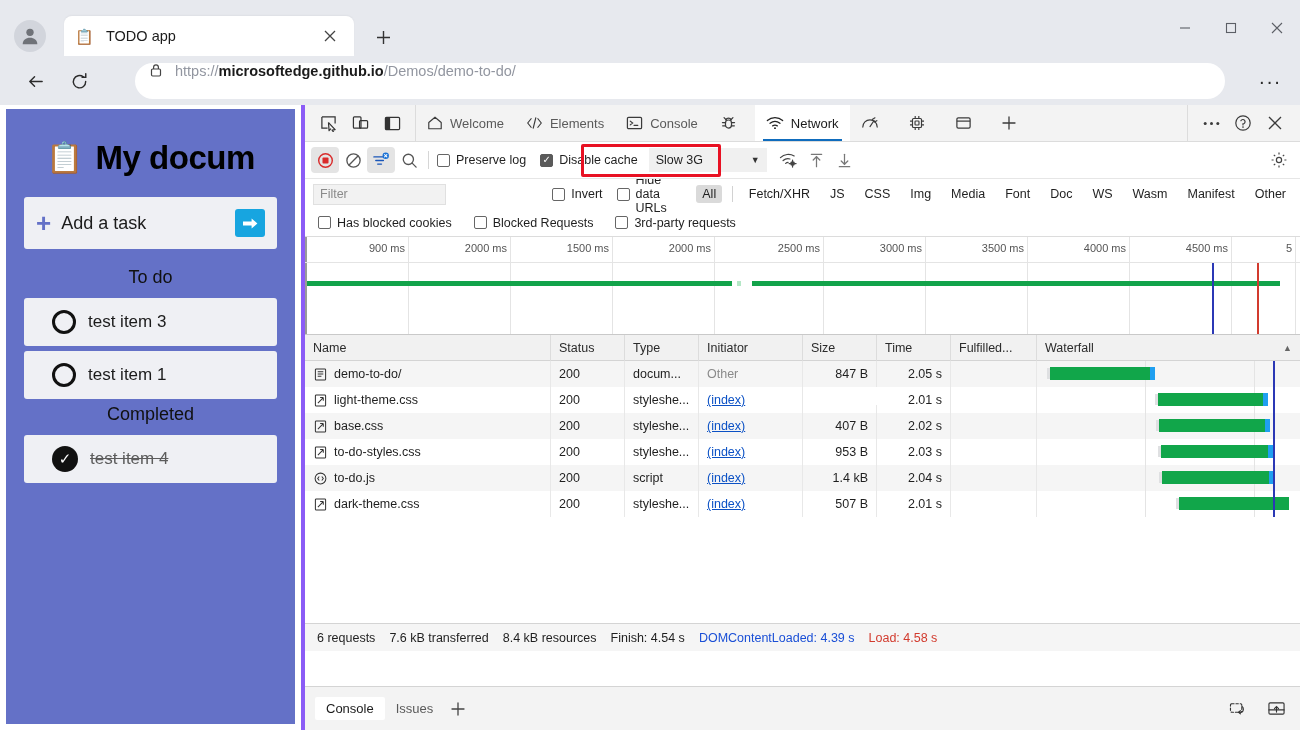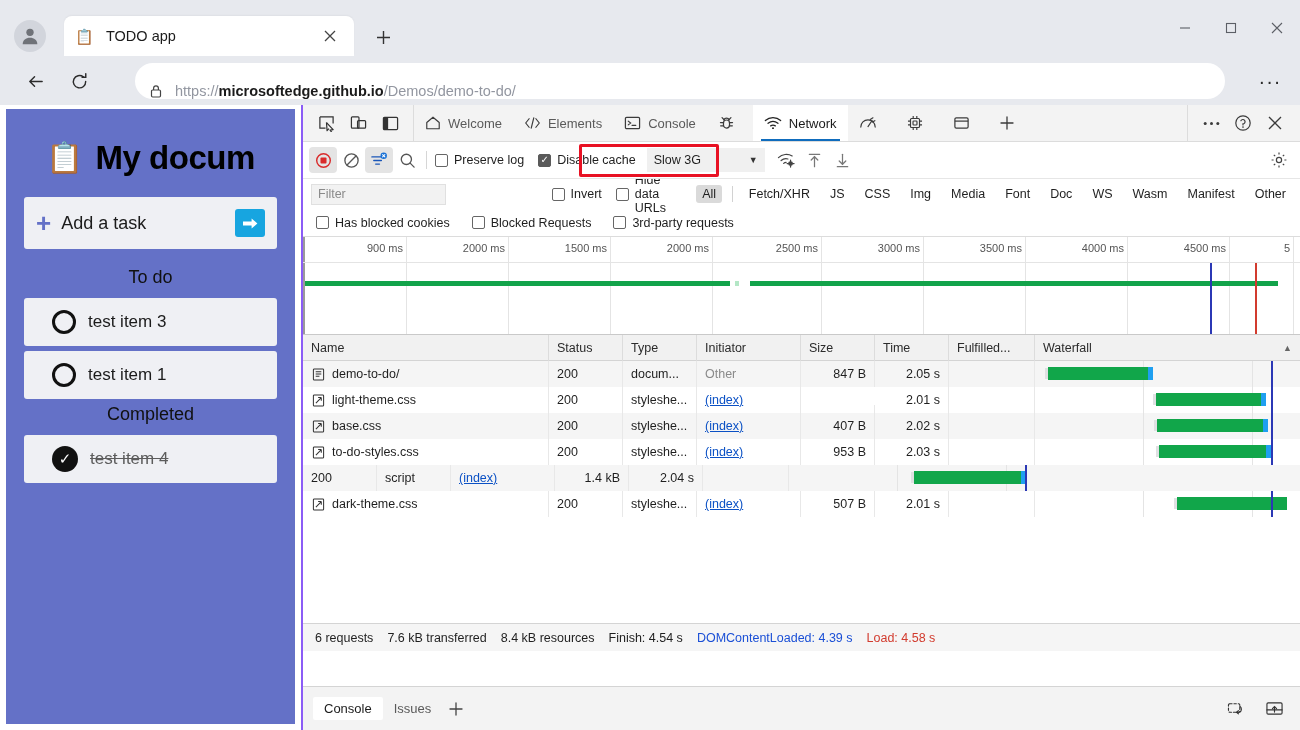--- a/index.html
+++ b/index.html
@@ -82,21 +82,21 @@
     width: 34px; height: 34px; margin-left: 10px;
     display: flex; align-items: center; justify-content: center;
     color: #2b2b2b; border-radius: 6px;
   }
   .nav-icon-btn.first { margin-left: 18px; }
   .omnibox {
     position: absolute; left: 135px; top: 5px;
     width: 1090px; height: 36px;
     background: #ffffff;
     border-radius: 18px;
-    display: flex; align-items: flex-end;
+    display: flex; align-items: flex-start;
     padding: 0 14px;
   }
   .omnibox .lock { margin-right: 12px; color: #444; display: flex; }
   .url-text { font-size: 14.5px; color: #9296a0; white-space: nowrap; }
   .url-text b { color: #1b1b1b; font-weight: 600; }
   .dots-btn {
     position: absolute; right: 14px; top: 7px;
     width: 32px; height: 32px;
     display: flex; align-items: center; justify-content: center;
     color: #2b2b2b; font-size: 20px; letter-spacing: 1px;
@@ -168,21 +168,21 @@
     color: #fff; font-size: 15px;
   }
   .todo-text { font-size: 17px; color: #1b1b1b; }
   .todo-text.done { text-decoration: line-through; color: #5c5c5c; }
 
   
   .devtools {
     position: absolute; left: 301px; top: 105px;
     width: 999px; height: 625px;
     background: #ffffff;
-    border-left: 2px solid #8b5cf6;
+    border-left: 4px solid #8b5cf6;
     font-size: 12px; color: #1f1f1f;
   }
 
   .dt-tabbar {
     height: 37px; display: flex; align-items: stretch;
     border-bottom: 1px solid #dcdcdc;
     background: #f3f3f3;
   }
   .dt-tool-icons {
     display: flex; align-items: center;
@@ -957,20 +957,29 @@
           <div class="wf-grid" style="left:108px;"></div>
             <div class="wf-grid" style="left:217px;"></div>
           <div class="wf-lead" style="left:121px;"></div>
           <div class="wf-bar" style="left:124px; width:107px;"></div>
           <div class="wf-tail" style="left:231px;"></div>
           <div class="wf-blue-line" style="left:236px;"></div>
         </div>
       </div>
 
       <div class="tr odd">
+        <div class="td name-cell" style="width:246px;">
+          <span class="fileicon">
+            <svg width="13" height="13" viewBox="0 0 14 14" stroke="#333" stroke-width="1.1" fill="none">
+              <circle cx="7" cy="7" r="5.8"></circle>
+                <path d="M5.6 4.9 L4 7 L5.6 9.1 M8.4 4.9 L10 7 L8.4 9.1"></path>
+            </svg>
+          </span>
+          <span>to-do.js</span>
+        </div>
         <div class="td" style="width:74px;">200</div>
         <div class="td" style="width:74px;">script</div>
         <div class="td" style="width:104px;">
             <span class="initiator-link">(index)</span>
           </div>
         <div class="td num" style="width:74px;">1.4 kB</div>
         <div class="td num" style="width:74px;">2.04 s</div>
         <div class="td" style="width:86px;"></div>
         <div class="wf-cell">
           <div class="wf-grid" style="left:108px;"></div>

